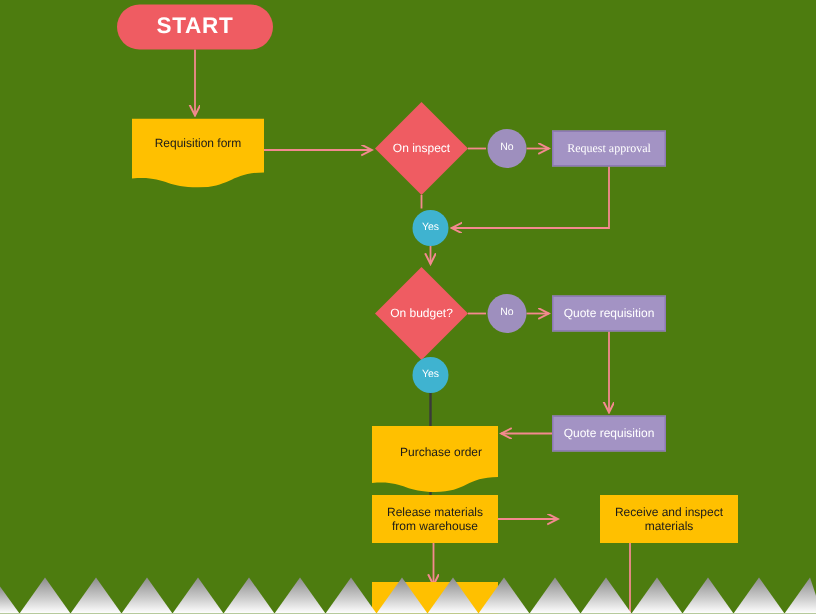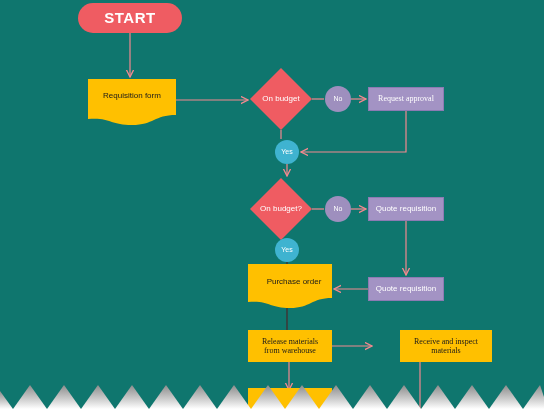--- a/index.html
+++ b/index.html
@@ -7,21 +7,21 @@
     padding: 0;
     background: #ffffff;
   }
   body {
     font-family: "Liberation Sans", sans-serif;
   }
   #canvas {
     position: relative;
     width: 544px;
     height: 409px;
-    background: #0f766e;
+    background: #4d7c0f;
     overflow: hidden;
   }
   #svg-layer {
     position: absolute;
     left: 0;
     top: 0;
     width: 544px;
     height: 409px;
   }
   .node {
@@ -45,21 +45,20 @@
     color: #ffffff;
     font-size: 15px;
     font-weight: bold;
     letter-spacing: 0.5px;
   }
   
   .proc-yellow {
     background: #ffc000;
     color: #1a1a1a;
     font-size: 8px;
-    font-family: Liberation Serif, serif;
   }
   
   .proc-purple {
     background: #a393c4;
     border: 1px solid #8d7ab3;
     color: #ffffff;
     font-size: 8px;
   }
   
   .decision {
@@ -183,21 +182,21 @@
     <svg width="88" height="46" viewBox="0 0 88 46" xmlns="http://www.w3.org/2000/svg">
       <path d="M0,0 L88,0 L88,36 C66,36 66,46 44,46 C22,46 22,38 0,40 Z" fill="#ffc000"></path>
     </svg>
     <div class="doc-text" style="top:8px; height:18px;">
       <span class="node-label">Requisition form</span>
     </div>
   </div>
 
   <div class="node decision" style="left:250px; top:68px; width:62px; height:62px;">
     <div class="diamond-shape"></div>
-    <span class="node-label">On budget</span>
+    <span class="node-label">On inspect</span>
   </div>
 
   <div class="node conn-circle conn-no" style="left:325px; top:86px; width:26px; height:26px;">
     <span class="node-label">No</span>
   </div>
 
   <div class="node proc-purple" style="left:368px; top:87px; width:76px; height:24px;font-family:Liberation Serif, serif;">
     <span class="node-label">Request approval</span>
   </div>
 
@@ -219,21 +218,21 @@
   </div>
 
   <div class="node conn-circle conn-yes" style="left:275px; top:238px; width:24px; height:24px;">
     <span class="node-label">Yes</span>
   </div>
 
   <div class="node proc-purple" style="left:368px; top:277px; width:76px; height:24px;">
     <span class="node-label">Quote requisition</span>
   </div>
 
-  <div class="doc-shape" style="left:248px; top:264px; width:92px; height:44px;">
+  <div class="doc-shape" style="left:248px; top:284px; width:92px; height:44px;">
     <svg width="84" height="44" viewBox="0 0 84 44" xmlns="http://www.w3.org/2000/svg">
       <path d="M0,0 L84,0 L84,34 C63,34 63,44 42,44 C21,44 21,36 0,38 Z" fill="#ffc000"></path>
     </svg>
     <div class="doc-text" style="top:10px; height:16px;">
       <span class="node-label">Purchase order</span>
     </div>
   </div>
 
   <div class="node proc-yellow" style="left:248px; top:330px; width:84px; height:32px;">
     <span class="node-label multiline" style="white-space:pre-line;">Release materials

